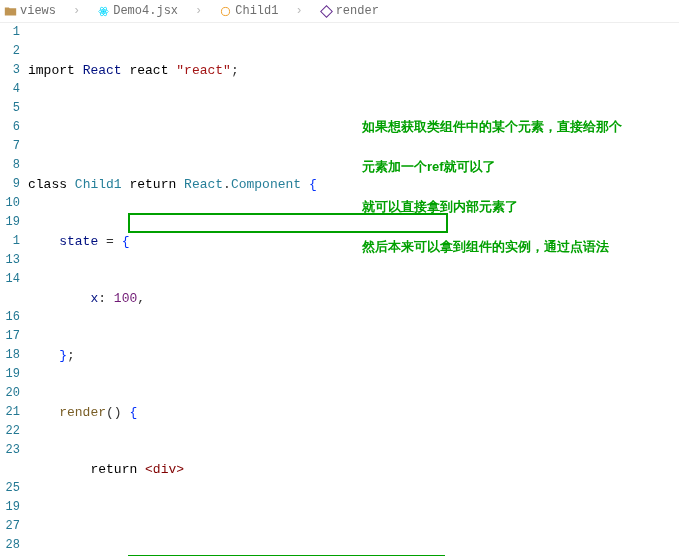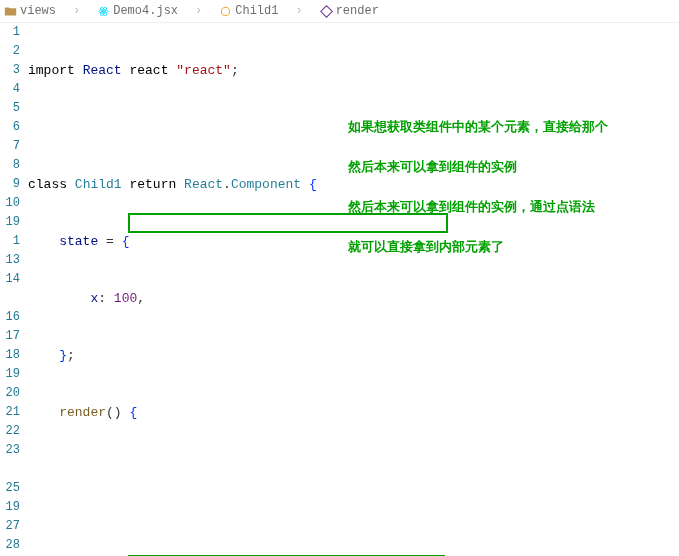--- a/index.html
+++ b/index.html
@@ -64,21 +64,21 @@
       position: absolute;
       border: 2px solid #00a000;
       left: 100px;
       top: 532px;
       width: 317px;
       height: 20px;
       pointer-events: none;
     }
     .annotation {
       position: absolute;
-      left: 320px;
+      left: 334px;
       top: 74px;
       color: #00a000;
       font-weight: bold;
       font-size: 13px;
       line-height: 20px;
       font-family: "PingFang SC", "Microsoft YaHei", sans-serif;
       white-space: pre-line;
     }
   </style>
 </head>
@@ -150,20 +150,21 @@
     <div>29</div>
   </div>
   <div class="code">
     <div class="line"><span class="kw">import</span> <span class="prop">React</span> <span class="kw">react</span> <span class="str">"react"</span>;</div>
     <div class="line"></div>
     <div class="line"><span class="kw">class</span> <span class="cls">Child1</span> <span class="kw">return</span> <span class="cls">React</span>.<span class="cls">Component</span> <span class="brace">{</span></div>
     <div class="line">    <span class="prop">state</span> = <span class="brace">{</span></div>
     <div class="line">        <span class="prop">x</span>: <span class="num">100</span>,</div>
     <div class="line">    <span class="brace">}</span>;</div>
     <div class="line">    <span class="fn">render</span>() <span class="brace">{</span></div>
+    <div class="line">        <span class="kw">return</span> <span class="tag">&lt;div&gt;</span></div>
     
     
     
     
     
     
     
     
     
     
@@ -173,20 +174,20 @@
     
     
     
     
     
     
     
 
     <div class="annotation">
       <div>如果想获取类组件中的某个元素，直接给那个</div>
-      <div>然后本来可以拿到组件的实例</div>
+      <div>元素加一个ref就可以了</div>
+      <div>就可以直接拿到内部元素了</div>
       <div>然后本来可以拿到组件的实例，通过点语法</div>
-      <div>就可以直接拿到内部元素了</div>
     </div>
     <div class="greenbox1"></div>
     <div class="greenbox2"></div>
   </div>
 </div>
 
 </body></html>

